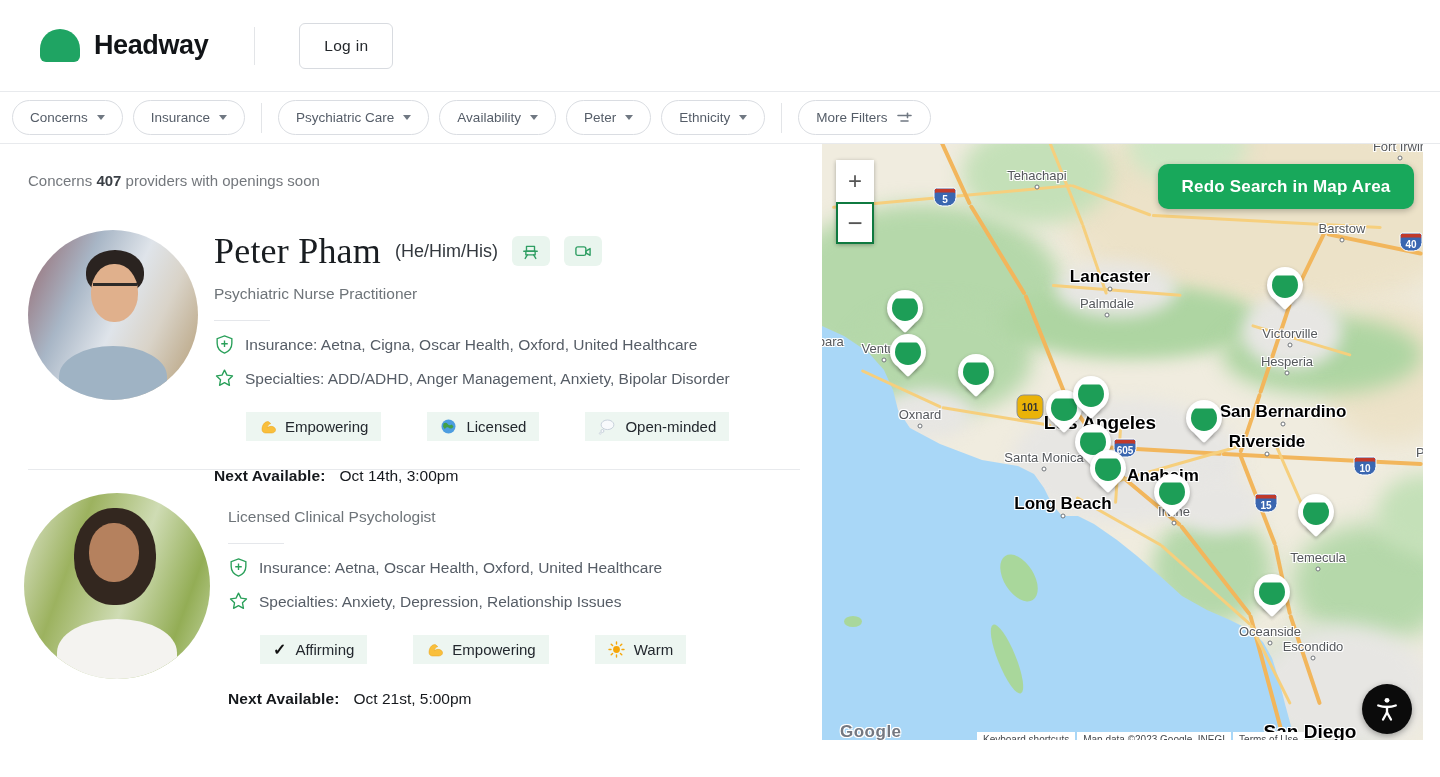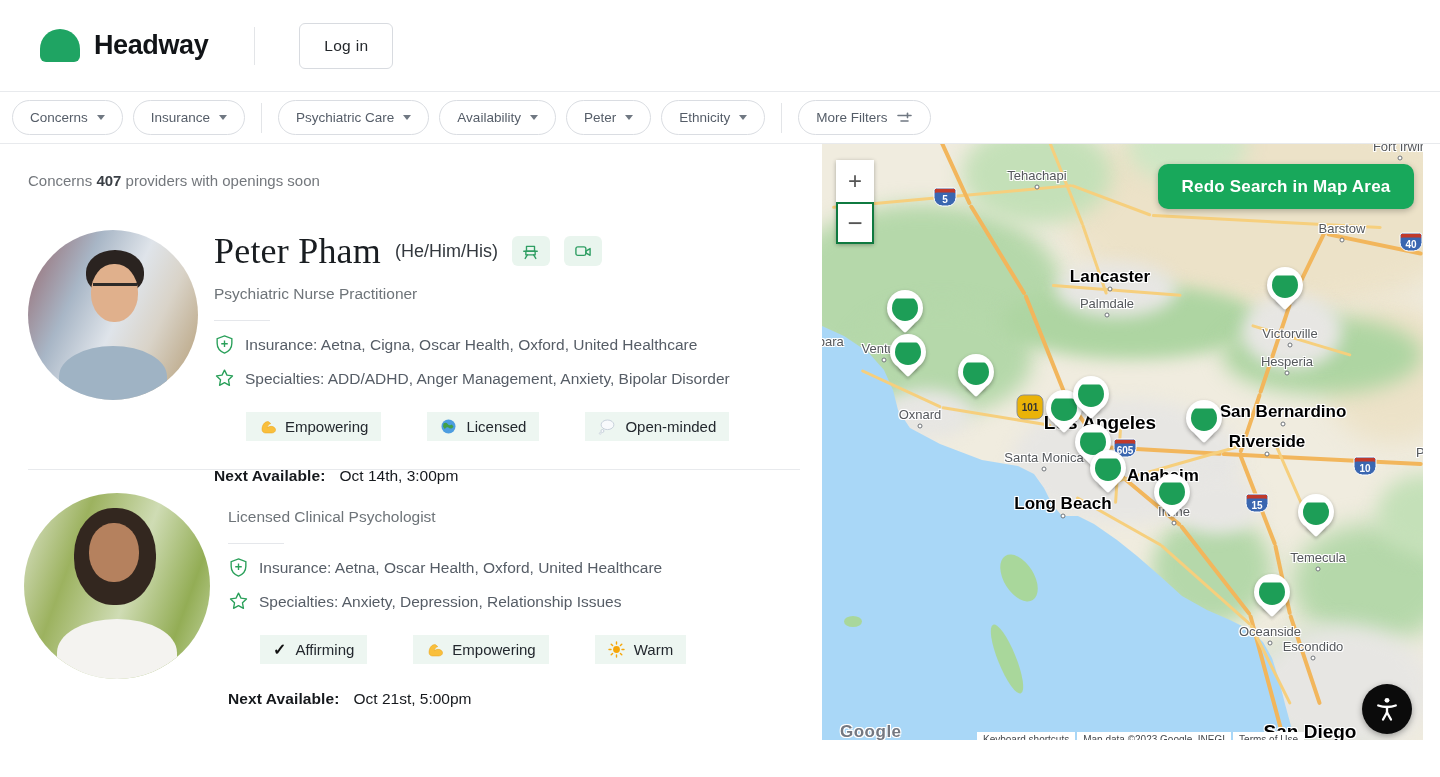--- a/index.html
+++ b/index.html
@@ -361,21 +361,21 @@
         <span class="map-dot" style="left: 448px; top: 499px;"></span>
         <span class="map-label town" style="left: 491px; top: 502px;">Escondido</span>
         <span class="map-dot" style="left: 491px; top: 514px;"></span>
         <span class="map-label town left-anchor" style="left: 594px; top: 308px;">Palm Springs</span>
         <span class="map-label city big" style="left: 488px; top: 588px;">San Diego</span>
         <div class="shield interstate" style="left: 123px; top: 53px;">5</div>
         <div class="shield interstate" style="left: 589px; top: 98px;">40</div>
         <div class="shield us" style="left: 208px; top: 263px;">101</div>
         <div class="shield interstate" style="left: 303px; top: 304px;">605</div>
         <div class="shield interstate" style="left: 543px; top: 322px;">10</div>
-        <div class="shield interstate" style="left: 435px; top: 359px; text-align: center;">15</div>
+        <div class="shield interstate" style="left: 444px; top: 359px; text-align: center;">15</div>
       </div>
     <div id="map-pins">
         <div class="pin" style="left: 83px; top: 174px;">
           <div class="pin-dot" style="background: rgb(29, 158, 87);"></div>
         </div>
         <div class="pin" style="left: 86px; top: 218px;">
           <div class="pin-dot" style="background: rgb(29, 158, 87);"></div>
         </div>
         <div class="pin" style="left: 154px; top: 238px;">
           <div class="pin-dot" style="background: rgb(29, 158, 87);"></div>

